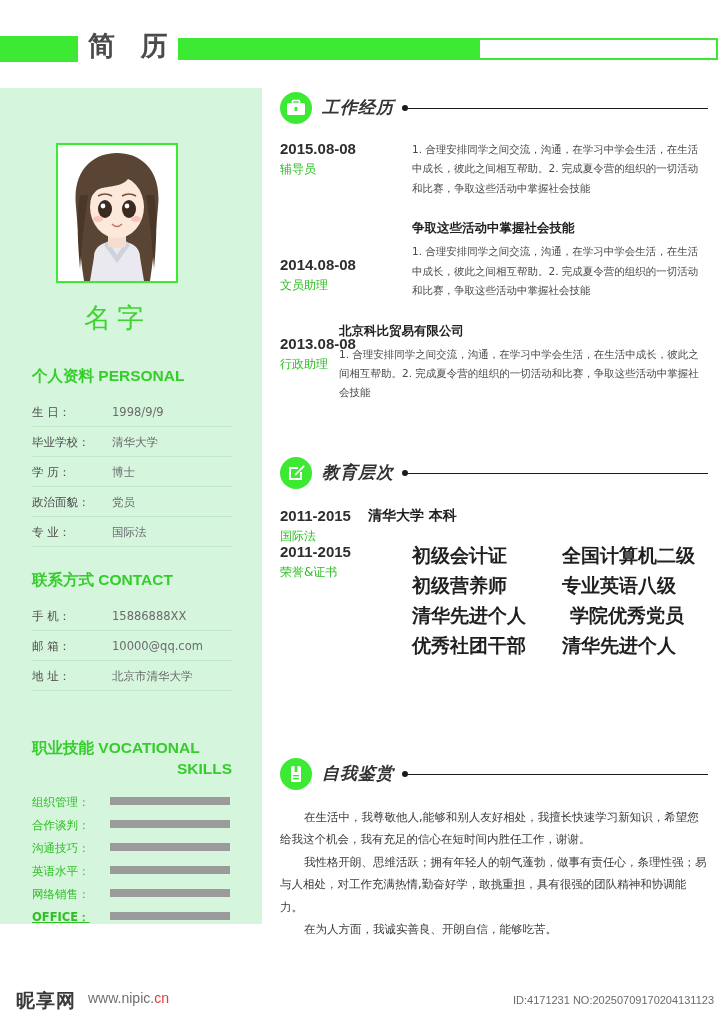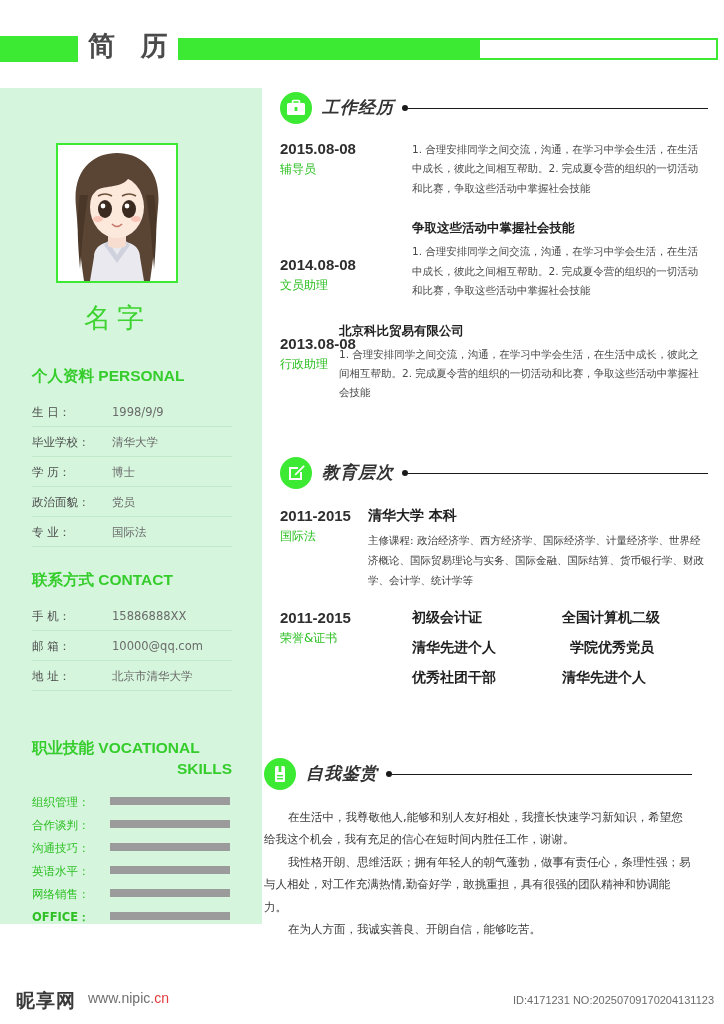--- a/index.html
+++ b/index.html
@@ -166,21 +166,21 @@
   .edu-school {
     font-size: 14px; font-weight: bold; color: #1f1f1f;
     font-family: "DejaVu Sans", sans-serif;
   }
   .edu-desc {
     font-size: 10.5px; color: #3d3d3d; line-height: 1.9;
     font-family: "DejaVu Sans", sans-serif;
     margin-top: 6px;
   }
   .cert {
-    font-size: 14px; font-weight: bold; color: #1f1f1f;
+    font-size: 19px; font-weight: bold; color: #1f1f1f;
     font-family: "DejaVu Sans", sans-serif;
   }
   .self-p {
     font-size: 11.5px; color: #3a3a3a; line-height: 1.95;
     font-family: "DejaVu Sans", sans-serif;
     text-indent: 24px;
   }
   
   .footer {
     position: absolute; left: 0; top: 982px; width: 724px; height: 42px;
@@ -322,21 +322,21 @@
         </div>
         <div class="skill-row">
           <span class="skill-label">英语水平：</span>
           <span class="skill-bar"><span class="fill" style="width:62%"></span></span>
         </div>
         <div class="skill-row">
           <span class="skill-label">网络销售：</span>
           <span class="skill-bar"><span class="fill" style="width:75%"></span></span>
         </div>
         <div class="skill-row">
-          <span class="skill-label" style="font-weight:bold;">OFFICE：</span>
+          <span class="skill-label" style="font-weight:bold;text-decoration:underline;">OFFICE：</span>
           <span class="skill-bar"><span class="fill" style="width:68%"></span></span>
         </div>
       </div>
     </div>
   </div>
 
   <div class="rightcol">
 
     <div style="position:absolute; left:18px; top:20px; width:428px;">
       <div class="block-head">
@@ -398,47 +398,50 @@
         <div class="dot" style="left:122px;"></div>
       </div>
 
       <div style="position:relative; margin-top:16px;">
         <div style="position:absolute; left:0; top:0; width:120px;">
           <div class="date">2011-2015</div>
           <div class="role">国际法</div>
         </div>
         <div style="margin-left:88px;">
           <div class="edu-school">清华大学  本科</div>
-          <div class="edu-desc">主修课程: 政治经济学、西方经济学、国际经济学、计量经济学、世界经济概论、国际贸易理论与实务、国际金融、国际结算、货币银行学、财政学、会计学、统计学等</div>
         </div>
       </div>
 
       <div style="position:relative; margin-top:18px;">
         <div style="position:absolute; left:0; top:0; width:120px;">
           <div class="date">2011-2015</div>
           <div class="role">荣誉&amp;证书</div>
         </div>
         <div style="margin-left:132px;">
           <div style="position:relative; height:30px;">
             <span class="cert" style="position:absolute; left:0;">初级会计证</span>
             <span class="cert" style="position:absolute; left:150px;">全国计算机二级</span>
+          </div>
+          <div style="position:relative; height:30px;">
+            <span class="cert" style="position:absolute; left:0;">初级营养师</span>
+            <span class="cert" style="position:absolute; left:150px;">专业英语八级</span>
           </div>
           <div style="position:relative; height:30px;">
             <span class="cert" style="position:absolute; left:0;">清华先进个人</span>
             <span class="cert" style="position:absolute; left:158px;text-align:center;">学院优秀党员</span>
           </div>
           <div style="position:relative; height:30px;">
             <span class="cert" style="position:absolute; left:0;">优秀社团干部</span>
             <span class="cert" style="position:absolute; left:150px;">清华先进个人</span>
           </div>
         </div>
       </div>
     </div>
 
-    <div style="position:absolute; left:2px; top:686px; width:428px;">
+    <div style="position:absolute; left:18px; top:686px; width:428px;">
       <div class="block-head">
         <div class="circ">
           <svg width="20" height="20" viewBox="0 0 20 20">
             <rect x="5" y="2" width="10" height="16" rx="1.5" fill="#ffffff"></rect>
             <rect x="8.6" y="2" width="2.8" height="6" fill="#3dea33"></rect>
             <rect x="7" y="11" width="6" height="1.4" fill="#3dea33"></rect>
             <rect x="7" y="14" width="6" height="1.4" fill="#3dea33"></rect>
           </svg>
         </div>
         <div class="t">自我鉴赏</div>

